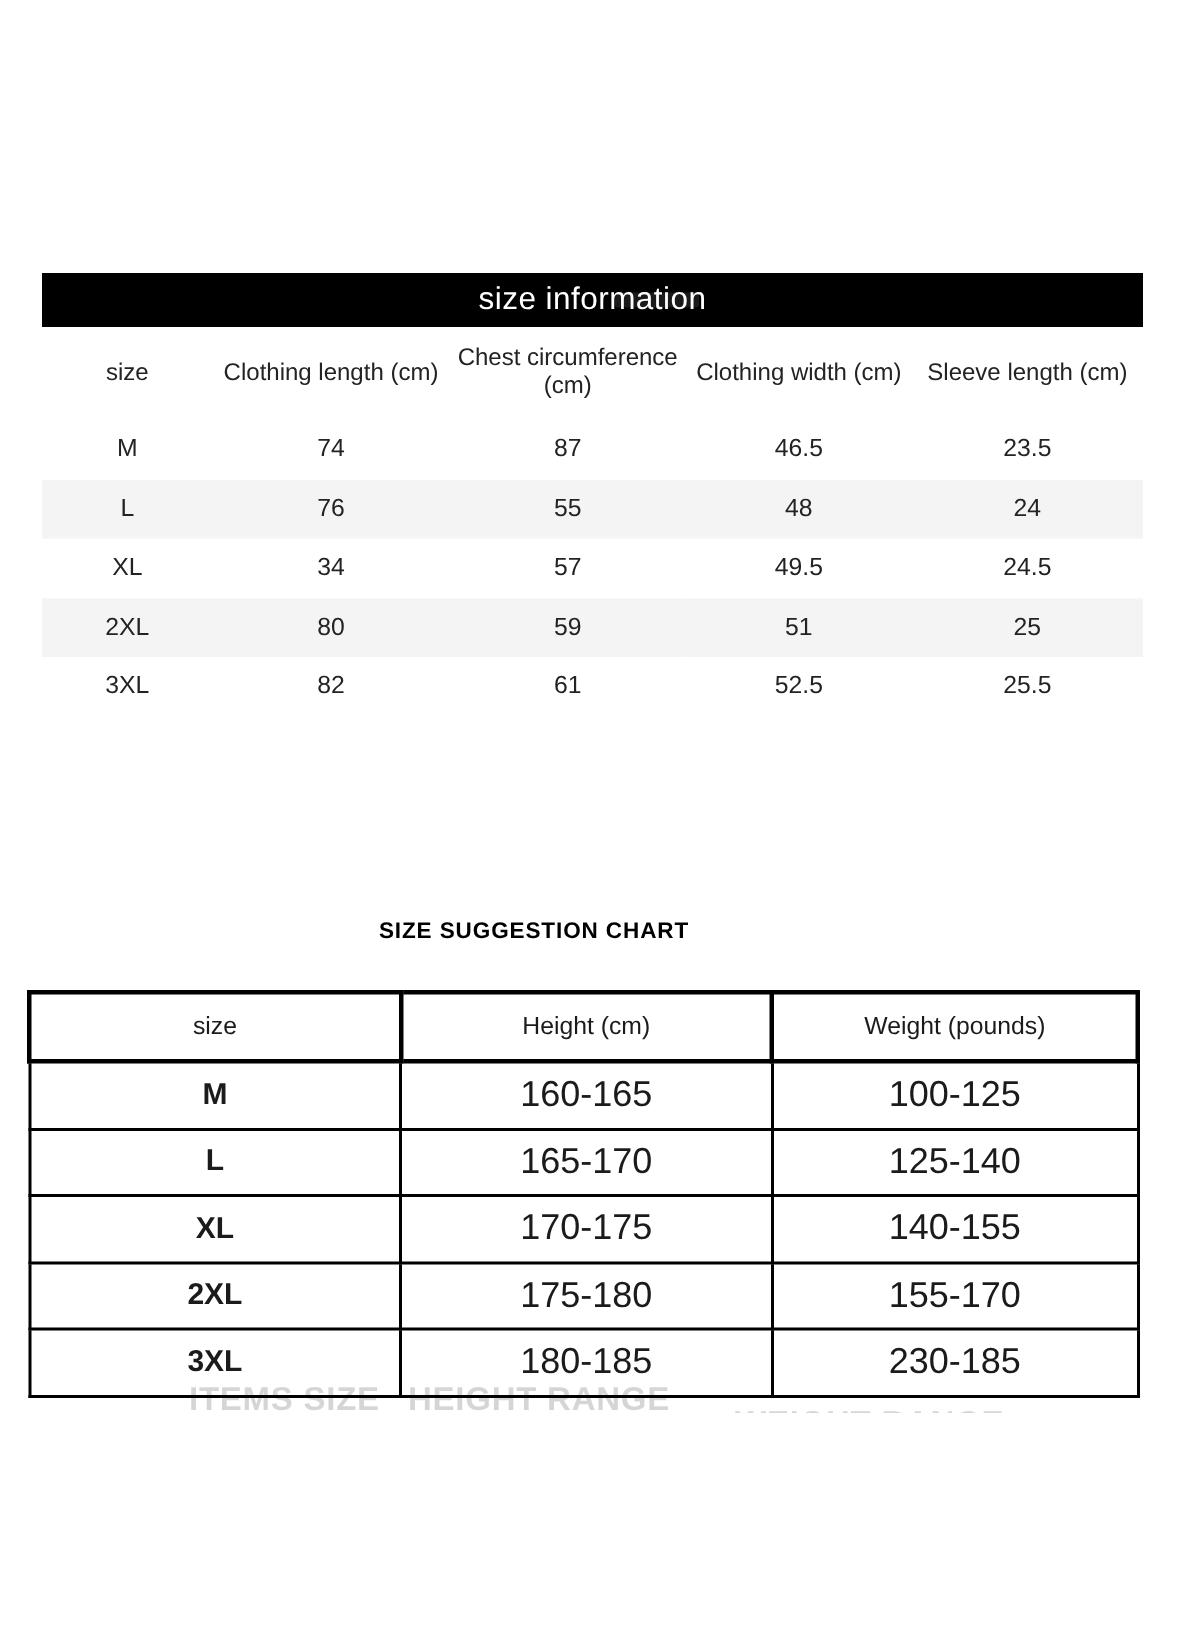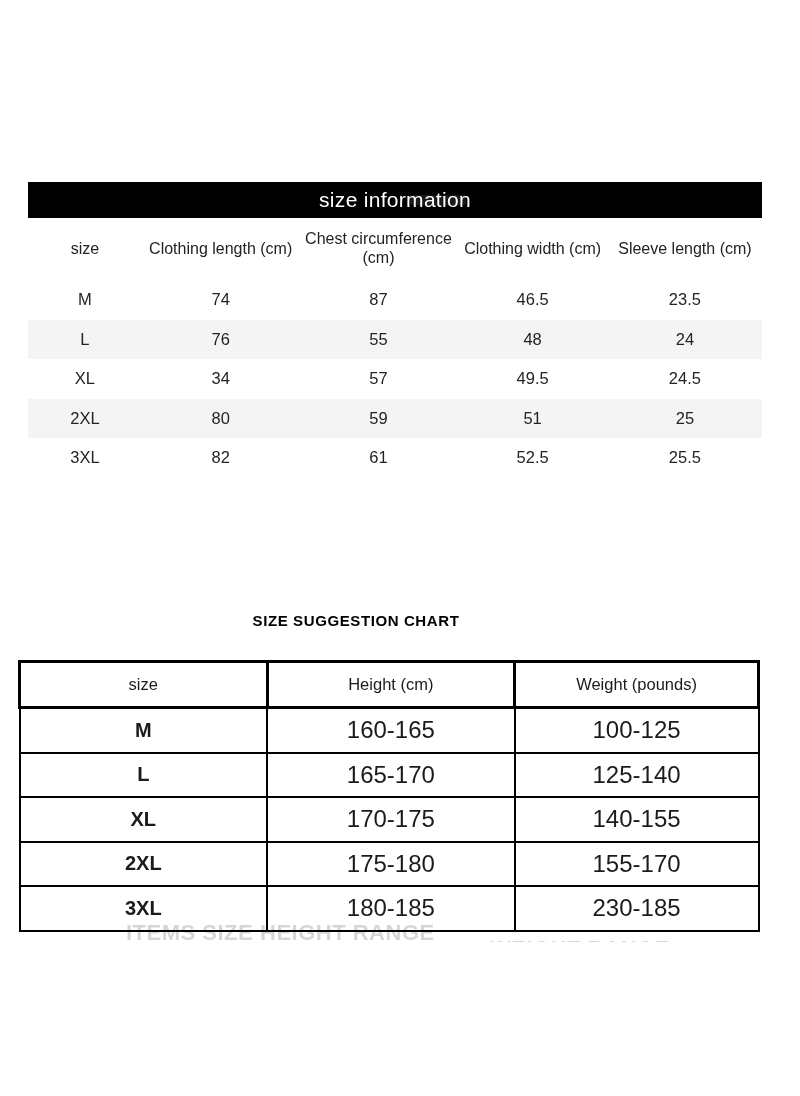--- a/index.html
+++ b/index.html
@@ -125,21 +125,21 @@
   }
   .ghost-row .g {
     position: absolute;
     font-size: 22px;
     font-weight: bold;
     letter-spacing: .5px;
     white-space: nowrap;
     color: #000;
   }
   .ghost-row .g1 { left: 108px; }
-  .ghost-row .g2 { left: 242px; text-align: right; }
+  .ghost-row .g2 { left: 254px; text-align: right; }
   .ghost-row .g3 { left: 472px; margin-top: 16px; }
 
   
   .header-ghost {
     position: absolute;
     right: 296px;
     top: 13px;
     width: 56px;
     height: 10px;
     background: rgba(255,255,255,.10);

